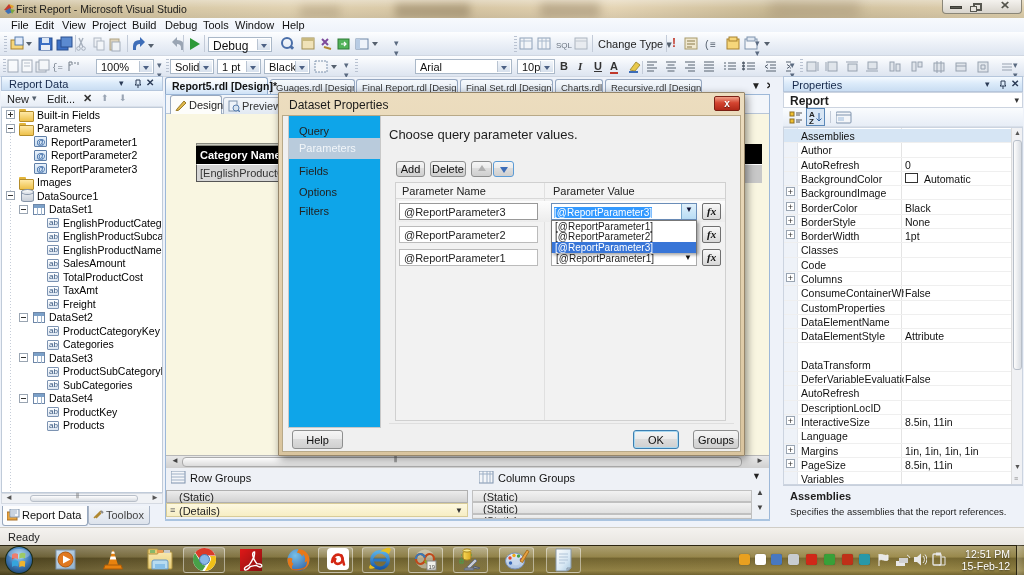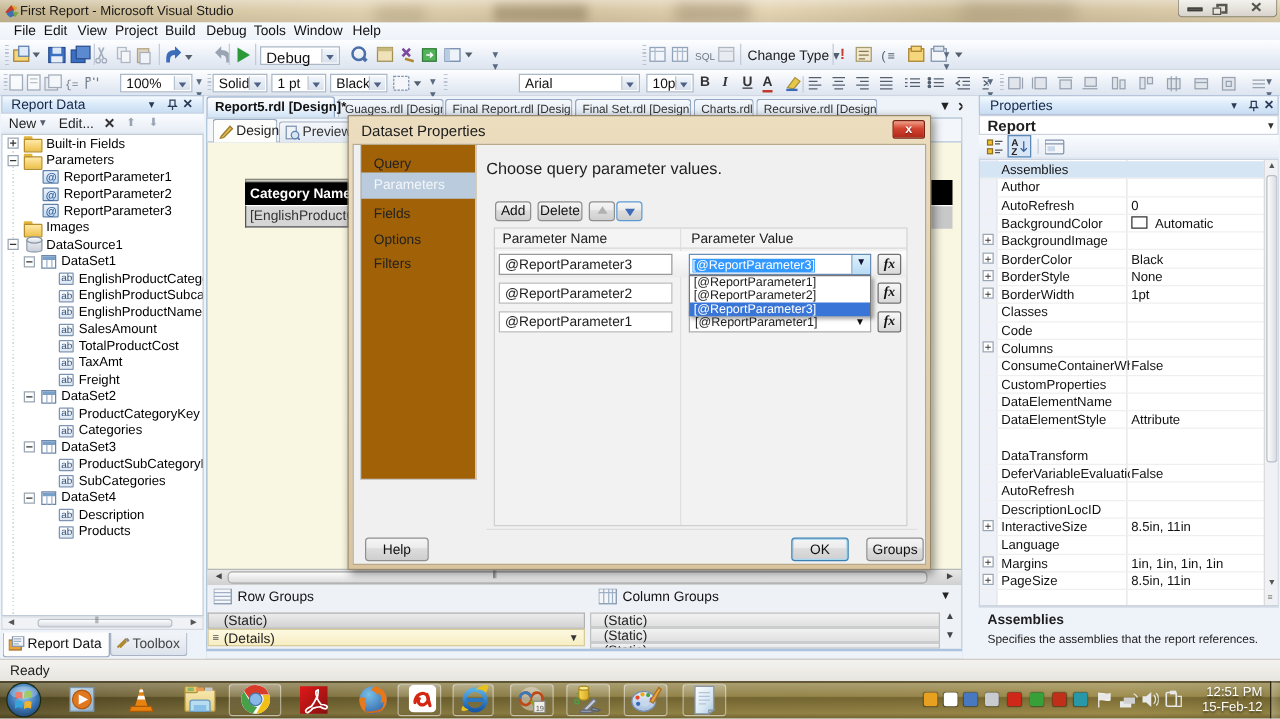--- a/index.html
+++ b/index.html
@@ -350,21 +350,21 @@
       <div class="tblicon" style="left:32px;top:245px"></div>
       <span style="position:absolute;left:48px;top:244.5px">DataSet3</span>
 <div class="fldicon" style="left:46px;top:259.5px"></div>
       <span style="position:absolute;left:62px;top:258.0px">ProductSubCategoryKey</span>
 <div class="fldicon" style="left:46px;top:273px"></div>
       <span style="position:absolute;left:62px;top:271.5px">SubCategories</span>
 <div class="twisty" style="left:18px;top:286.5px"></div>
       <div class="tblicon" style="left:32px;top:285.5px"></div>
       <span style="position:absolute;left:48px;top:285.0px">DataSet4</span>
 <div class="fldicon" style="left:46px;top:300px"></div>
-      <span style="position:absolute;left:62px;top:298.5px">Description</span>
+      <span style="position:absolute;left:62px;top:298.5px">ProductKey</span>
 <div class="fldicon" style="left:46px;top:313.5px"></div>
       <span style="position:absolute;left:62px;top:312.0px">Products</span>
 </div>
 
 <div class="abs" style="left:1px;top:493px;width:162px;height:11px;background:#f0f2f5;border:1px solid #d5dae2">
   <span style="position:absolute;left:3px;top:-1px;font-size:8px;color:#555">◄</span>
   <span style="position:absolute;right:3px;top:-1px;font-size:8px;color:#555">►</span>
   <div style="position:absolute;left:28px;top:1px;width:108px;height:7px;background:linear-gradient(#fdfdfd,#d8dce2);border:1px solid #b8bfc9;border-radius:3px"></div>
   <span style="position:absolute;left:74px;top:-2px;font-size:7px;color:#777">⦀</span>
 </div>
@@ -603,20 +603,23 @@
 <div style="position:absolute;left:0;top:315.6px;width:228px;height:14.3px;border-bottom:1px solid #efefef">
 <span style="position:absolute;left:2px;top:1px;width:9px;height:9px;border:1px solid #9aa5b2;background:#fff;font-size:9px;line-height:8px;text-align:center;color:#333">+</span>
 <span style="position:absolute;left:17px;top:1px;width:103px;color:#111;white-space:nowrap;overflow:hidden">Margins</span>
 <span style="position:absolute;left:121px;top:1px;color:#111;white-space:nowrap">1in, 1in, 1in, 1in</span>
 </div>
 <div style="position:absolute;left:0;top:329.9px;width:228px;height:14.3px;border-bottom:1px solid #efefef">
 <span style="position:absolute;left:2px;top:1px;width:9px;height:9px;border:1px solid #9aa5b2;background:#fff;font-size:9px;line-height:8px;text-align:center;color:#333">+</span>
 <span style="position:absolute;left:17px;top:1px;width:103px;color:#111;white-space:nowrap;overflow:hidden">PageSize</span>
 <span style="position:absolute;left:121px;top:1px;color:#111;white-space:nowrap">8.5in, 11in</span>
 </div>
+<div style="position:absolute;left:0;top:344.2px;width:228px;height:14.3px;border-bottom:1px solid #efefef">
+<span style="position:absolute;left:17px;top:1px;width:103px;color:#111;white-space:nowrap;overflow:hidden">Variables</span>
+</div>
 <div style="position:absolute;right:0;top:0;width:11px;height:100%;background:#f0f1f4;border-left:1px solid #dcdcdc">
 <span style="position:absolute;left:2px;top:1px;font-size:7px;color:#555">▲</span>
 <div style="position:absolute;left:1px;top:12px;width:9px;height:230px;background:linear-gradient(to right,#fdfdfd,#d8dce2);border:1px solid #b8bfc9;border-radius:3px"></div>
 <span style="position:absolute;left:2px;bottom:14px;font-size:7px;color:#555">▼</span>
 <span style="position:absolute;left:2px;bottom:2px;font-size:7px;color:#888">≡</span>
 </div>
 </div>
 
 <div class="abs" style="left:783px;top:485px;width:240px;height:42px;background:#eef2f9;border-top:1px solid #c8d0dc">
   <span style="position:absolute;left:7px;top:4px;font-weight:bold;font-size:11px">Assemblies</span>
@@ -627,21 +630,21 @@
   <span style="position:absolute;left:8px;top:3px;font-size:11px;color:#222">Ready</span>
 </div>
 
 <div class="abs" style="left:278px;top:92px;width:467px;height:364px;z-index:30;box-shadow:2px 3px 8px rgba(0,0,0,.45);background:linear-gradient(#ecddbf,#d9c49e);border:1px solid #96866a;border-radius:1px">
 
   <span style="position:absolute;left:10px;top:5px;font-size:12px;color:#1a1a1a">Dataset Properties</span>
   <div style="position:absolute;right:4px;top:3px;width:26px;height:15px;background:linear-gradient(#f0a088,#d44430 45%,#b02818);border:1px solid #7a2014;border-radius:2px;text-align:center;color:#fff;font-size:10px;font-weight:bold;line-height:14px;text-shadow:0 1px 1px rgba(0,0,0,.5)">x</div>
 
   <div style="position:absolute;left:3px;top:22px;right:3px;bottom:3px;background:#f0f0f0;border:1px solid #b8a988">
 
-    <div style="position:absolute;left:5px;top:0px;width:93px;height:268px;background:#a16207;border:1px solid #c8c8c8;border-top:none">
+    <div style="position:absolute;left:5px;top:0px;width:93px;height:312px;background:#0ea5e9;border:1px solid #c8c8c8;border-top:none">
       <span style="position:absolute;left:10px;top:9px;color:#222">Query</span>
       <div style="position:absolute;left:0px;top:22px;width:91px;height:21px;background:#b9cbdc">
             <span style="position:absolute;left:10px;top:4px;color:#f2f6f9">Parameters</span>
           </div>
       <span style="position:absolute;left:10px;top:49px;color:#222">Fields</span>
       <span style="position:absolute;left:10px;top:70px;color:#222">Options</span>
       <span style="position:absolute;left:10px;top:89px;color:#222">Filters</span>
     </div>
 
     <span style="position:absolute;left:106px;top:11px;font-size:13px;color:#1e1e1e">Choose query parameter values.</span>

